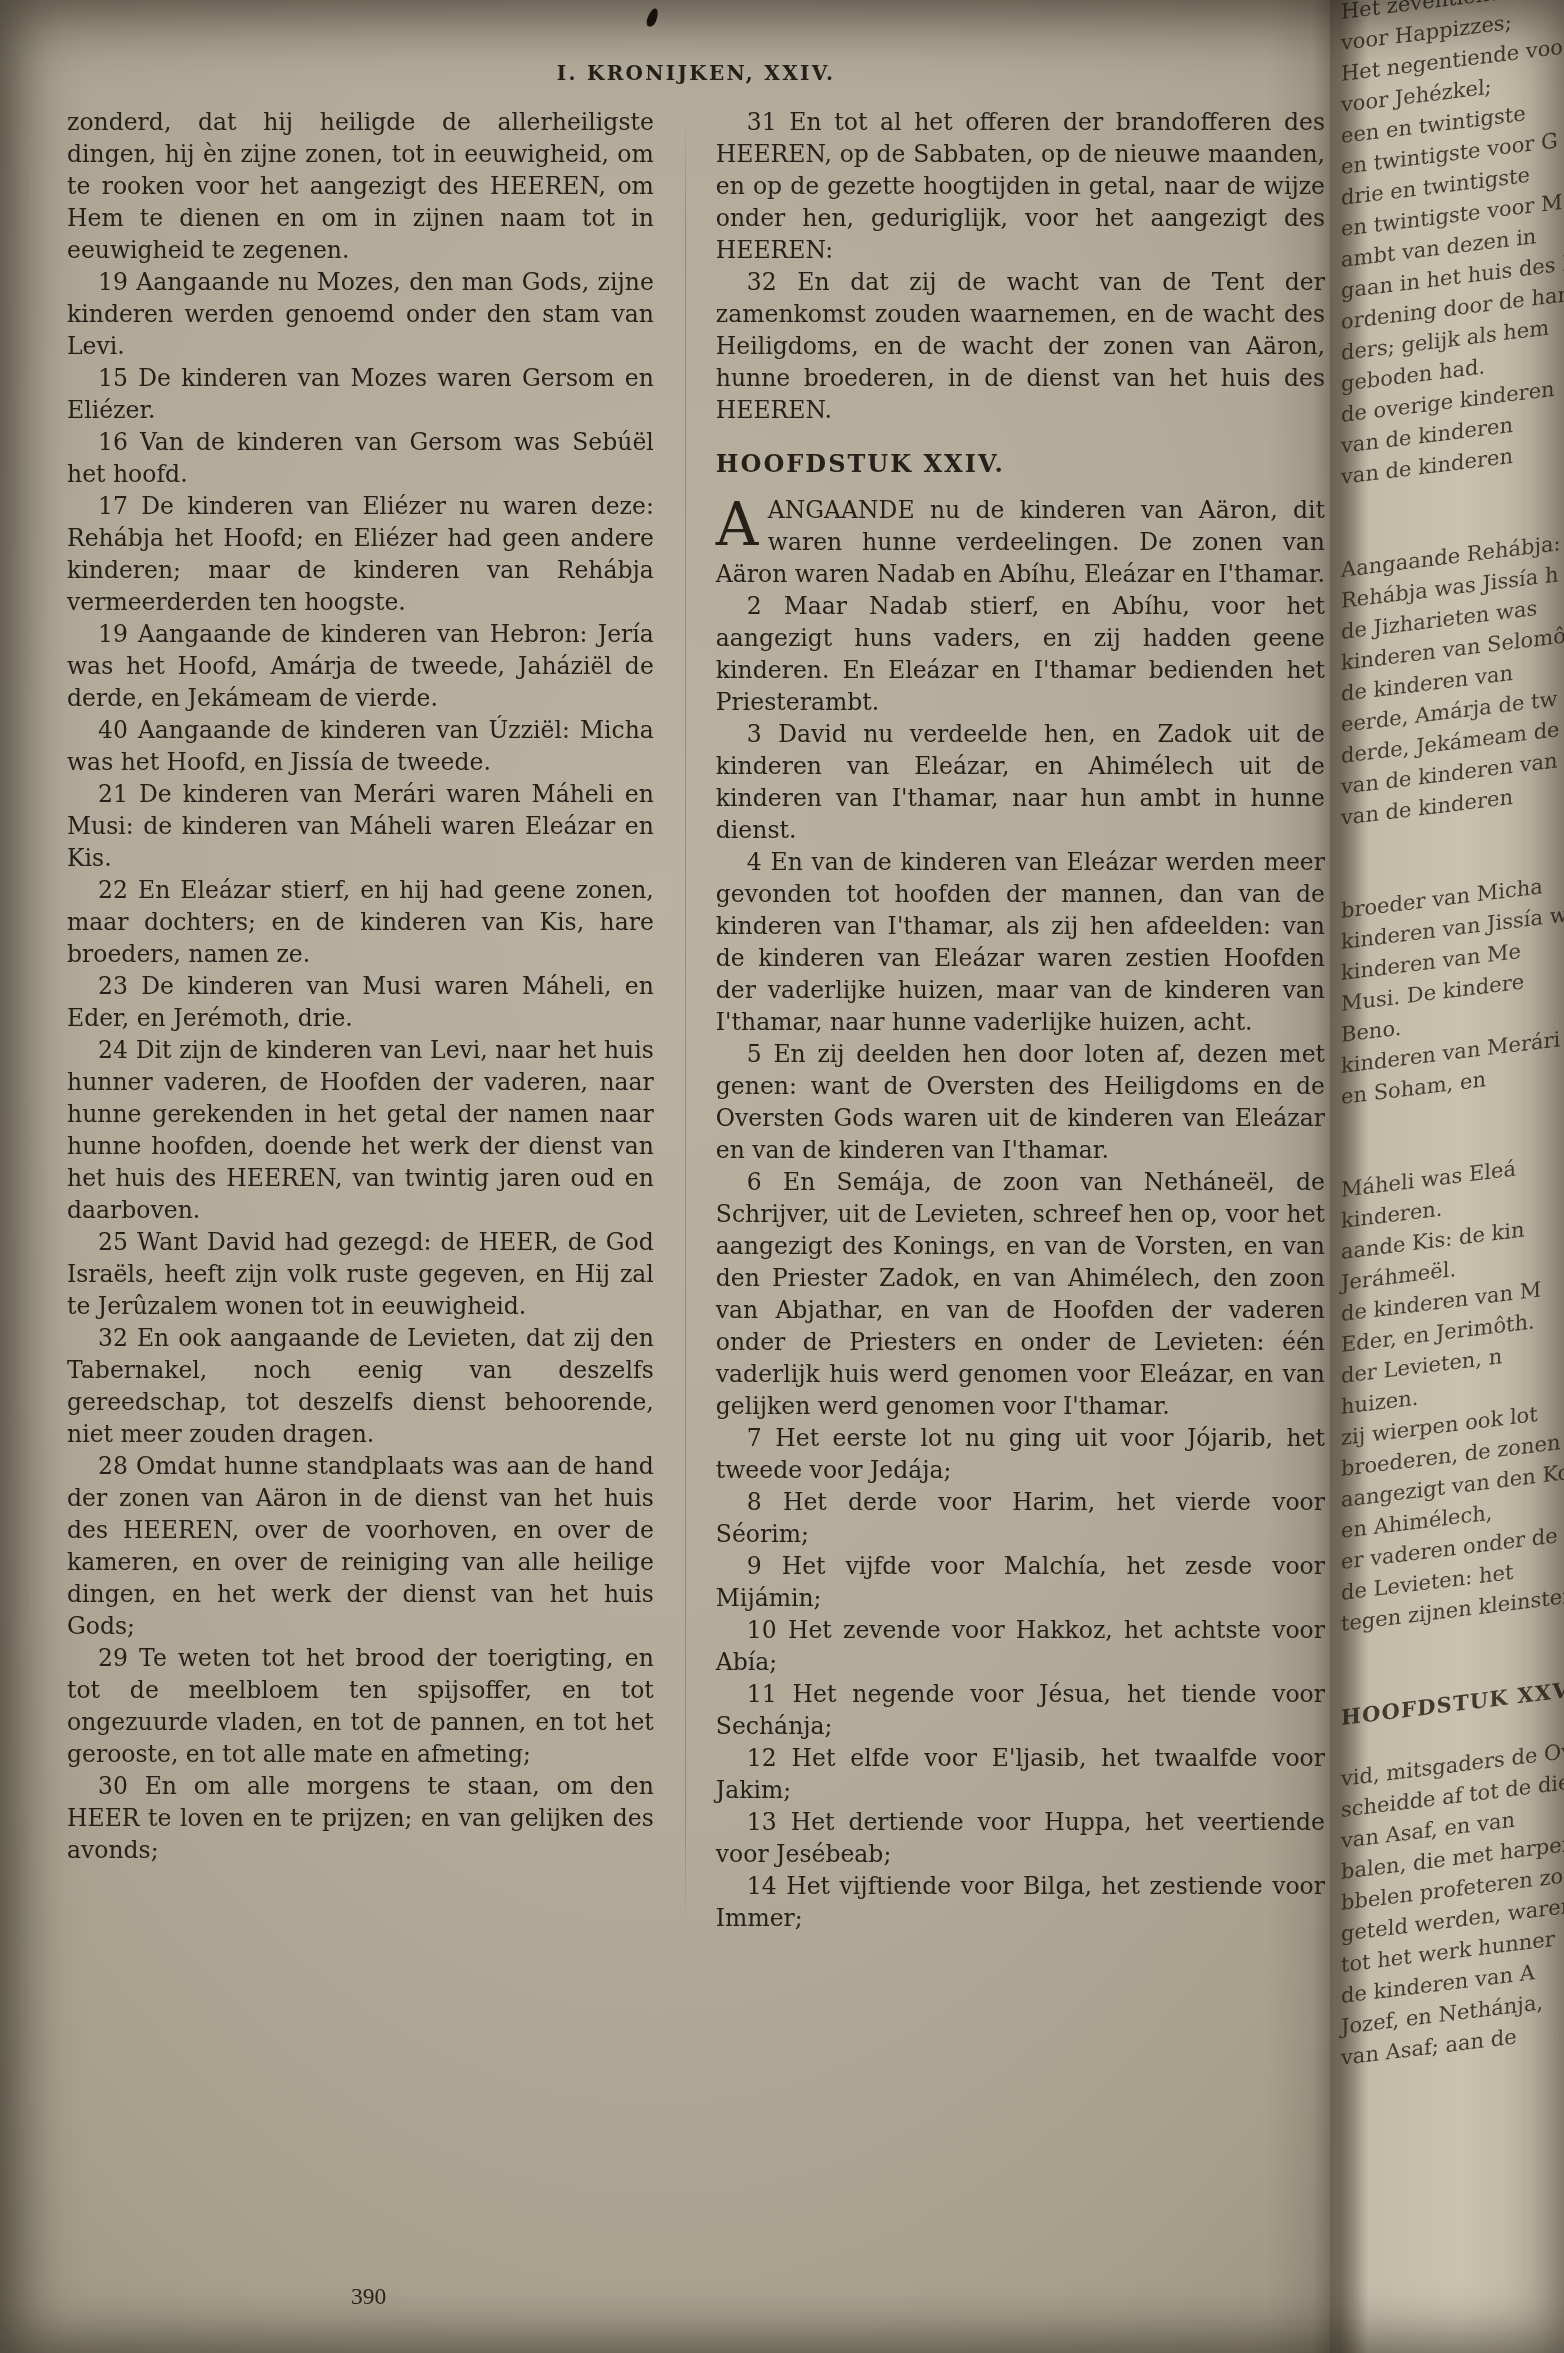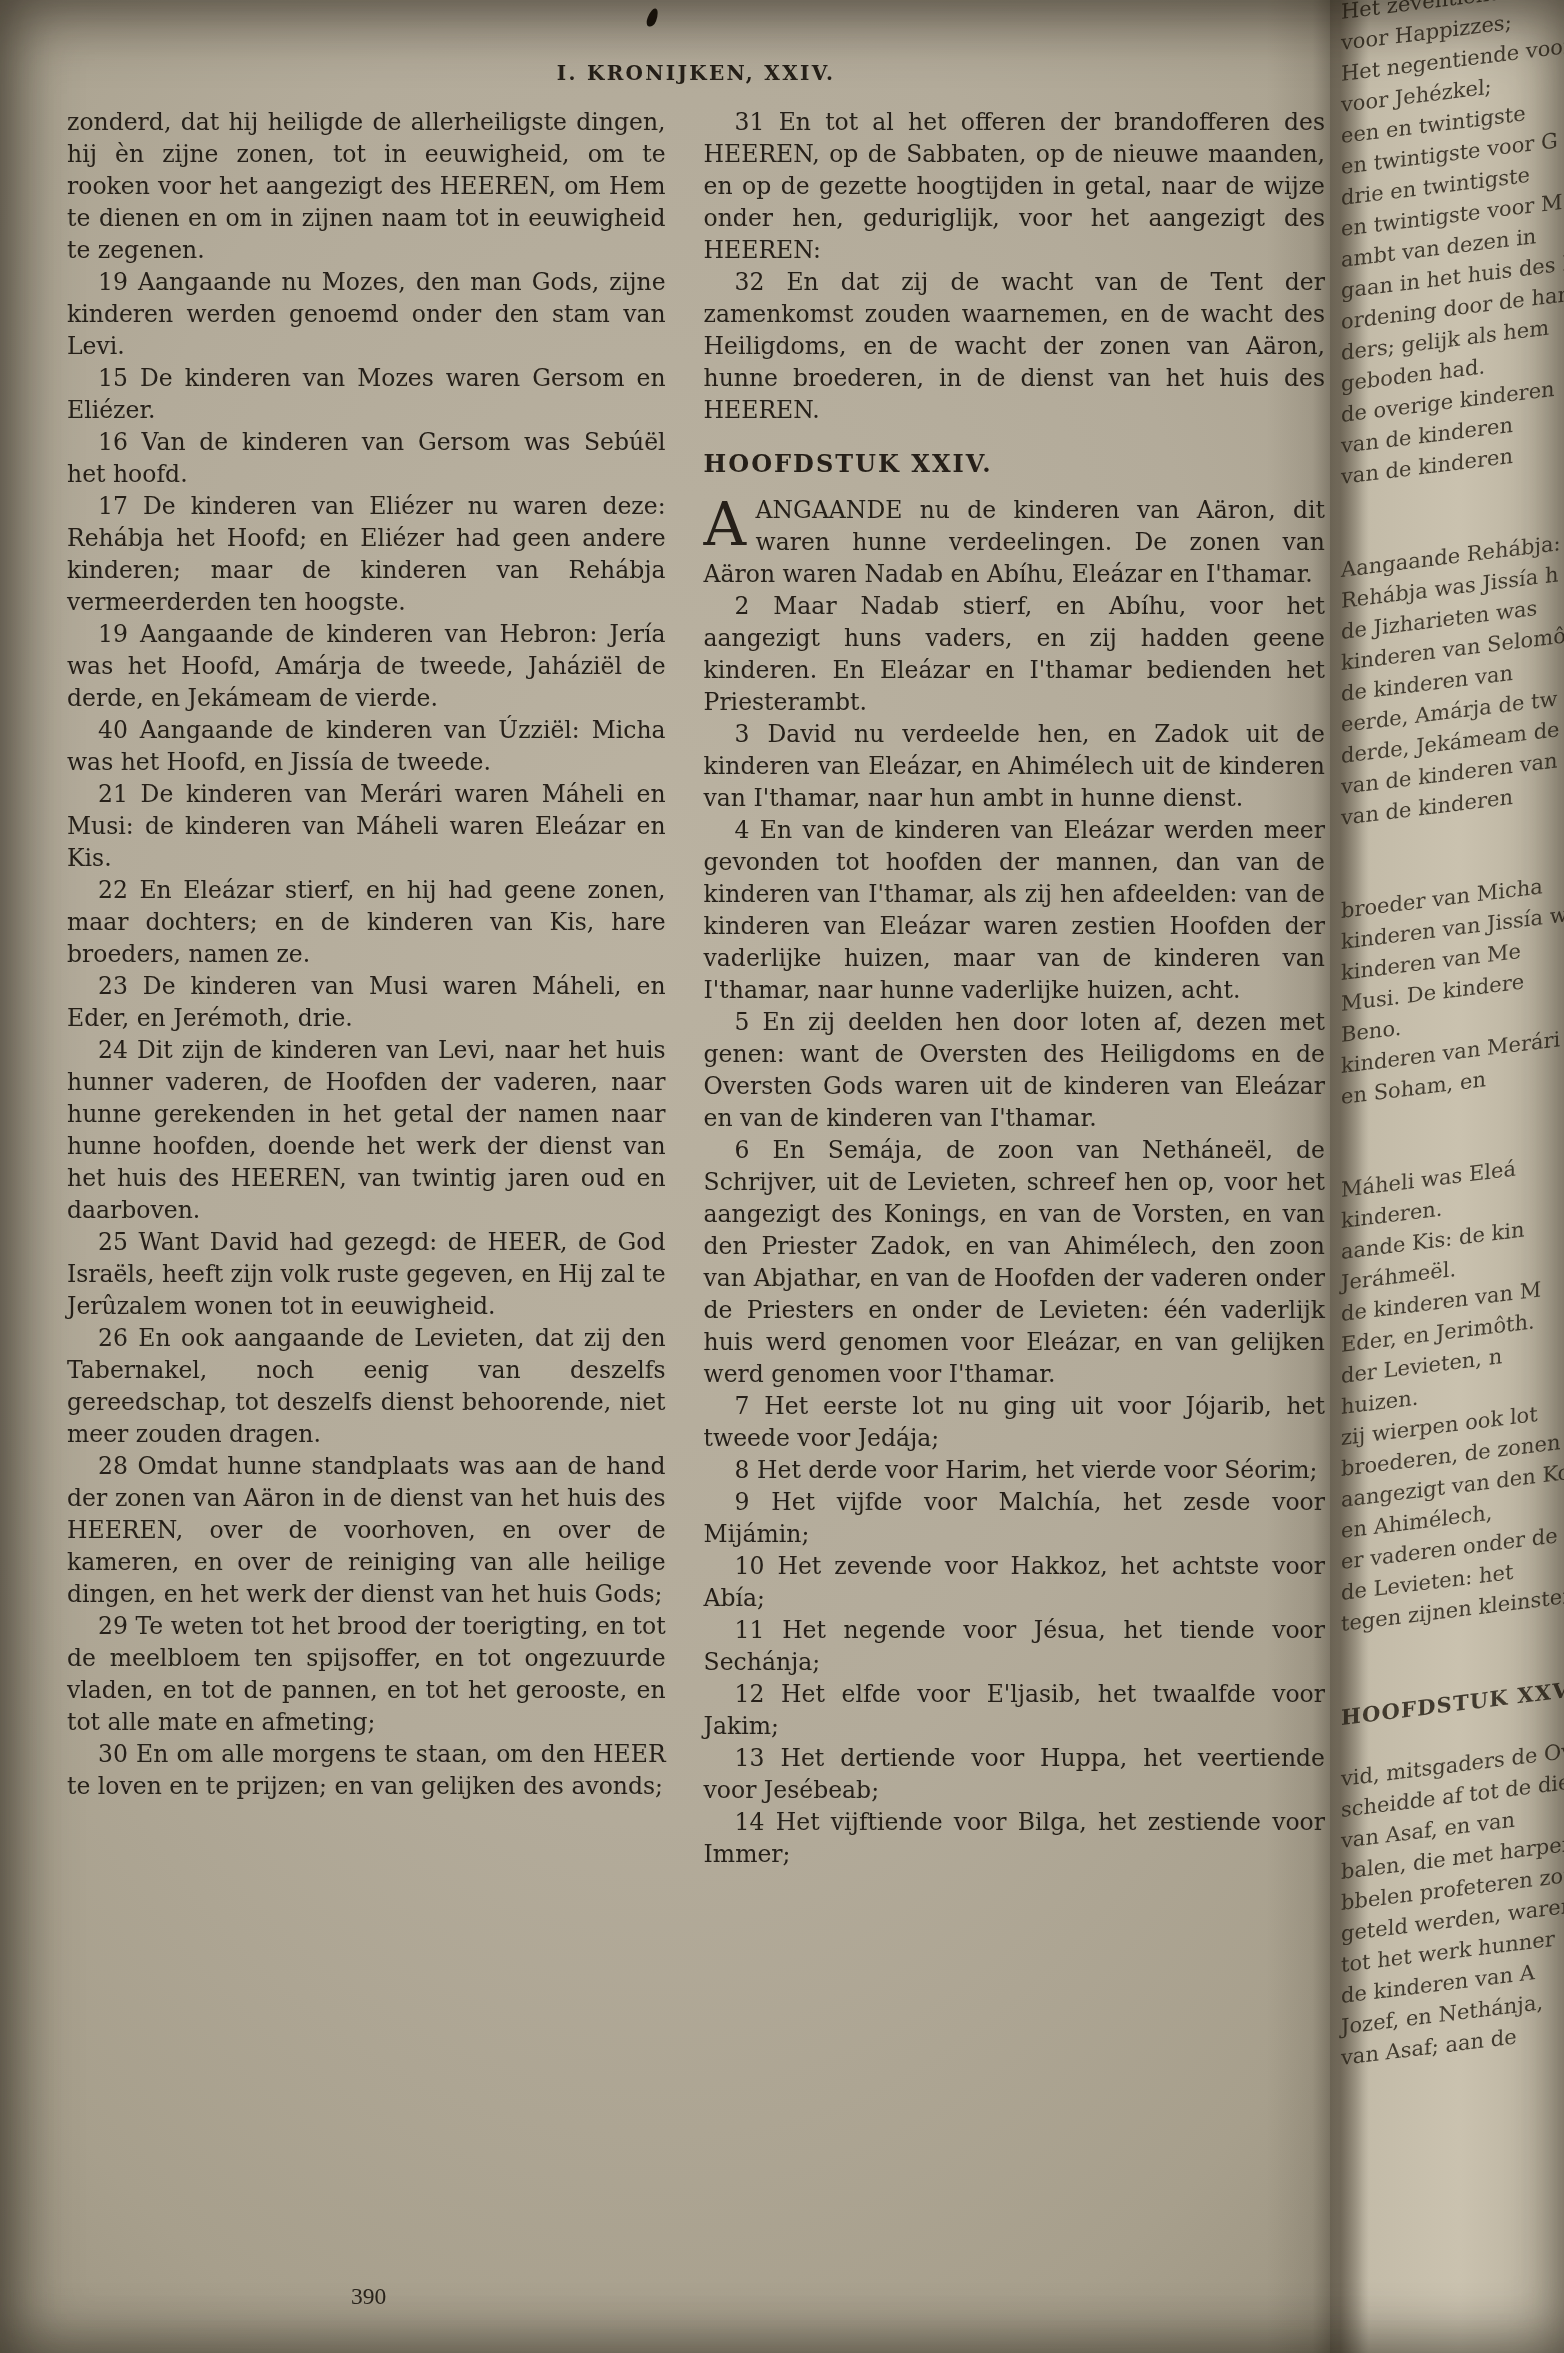--- a/index.html
+++ b/index.html
@@ -25,21 +25,21 @@
     background: #17120c; border-radius: 50% 50% 60% 40% / 60% 60% 40% 40%;
     transform: rotate(20deg); z-index: 5;
   }
   .page-main {
     position: absolute; left: 67px; top: 41px; width: 1258px; z-index: 10;
   }
   .page-header {
     text-align: center; font-size: 20px; font-weight: 700;
     letter-spacing: 2.3px; color: #262019; margin: 20.3px 0 20.3px 0;
   }
-  .columns { display: flex; gap: 4px; position: relative; }
+  .columns { display: flex; gap: 16px; position: relative; }
   .col { color: #262019; }
   .col-left  { width: 603px; }
   .col-right { width: 626px; }
   .col-rule {
     width: 30px; flex: 0 0 30px; position: relative;
   }
   .col-rule::before {
     content:""; position:absolute; left:50%; top:4.7px; bottom:4.7px; width:0.8px;
     background: linear-gradient(to bottom, transparent, rgba(70,60,45,.30) 6%, rgba(70,60,45,.30) 94%, transparent);
   }
@@ -102,21 +102,21 @@
         <p class="verse indent">15 De kinderen van Mozes waren Gersom en Eliézer.</p>
         <p class="verse indent">16 Van de kinderen van Gersom was Sebúël het hoofd.</p>
         <p class="verse indent">17 De kinderen van Eliézer nu waren deze: Rehábja het Hoofd; en Eliézer had geen andere kinderen; maar de kinderen van Rehábja vermeerderden ten hoogste.</p>
         <p class="verse indent">19 Aangaande de kinderen van Hebron: Jería was het Hoofd, Amárja de tweede, Jaháziël de derde, en Jekámeam de vierde.</p>
         <p class="verse indent">40 Aangaande de kinderen van Úzziël: Micha was het Hoofd, en Jissía de tweede.</p>
         <p class="verse indent">21 De kinderen van Merári waren Máheli en Musi: de kinderen van Máheli waren Eleázar en Kis.</p>
         <p class="verse indent">22 En Eleázar stierf, en hij had geene zonen, maar dochters; en de kinderen van Kis, hare broeders, namen ze.</p>
         <p class="verse indent">23 De kinderen van Musi waren Máheli, en Eder, en Jerémoth, drie.</p>
         <p class="verse indent">24 Dit zijn de kinderen van Levi, naar het huis hunner vaderen, de Hoofden der vaderen, naar hunne gerekenden in het getal der namen naar hunne hoofden, doende het werk der dienst van het huis des HEEREN, van twintig jaren oud en daarboven.</p>
         <p class="verse indent">25 Want David had gezegd: de HEER, de God Israëls, heeft zijn volk ruste gegeven, en Hij zal te Jerûzalem wonen tot in eeuwigheid.</p>
-        <p class="verse indent">26 En ook aangaande de Levieten, dat zij den Tabernakel, noch eenig van deszelfs gereedschap, tot deszelfs dienst behoorende, niet meer zouden dragen.</p>
+        <p class="verse indent">32 En ook aangaande de Levieten, dat zij den Tabernakel, noch eenig van deszelfs gereedschap, tot deszelfs dienst behoorende, niet meer zouden dragen.</p>
         <p class="verse indent">28 Omdat hunne standplaats was aan de hand der zonen van Aäron in de dienst van het huis des HEEREN, over de voorhoven, en over de kameren, en over de reiniging van alle heilige dingen, en het werk der dienst van het huis Gods;</p>
         <p class="verse indent">29 Te weten tot het brood der toerigting, en tot de meelbloem ten spijsoffer, en tot ongezuurde vladen, en tot de pannen, en tot het gerooste, en tot alle mate en afmeting;</p>
         <p class="verse indent">30 En om alle morgens te staan, om den HEER te loven en te prijzen; en van gelijken des avonds;</p>
       </div>
     <div class="col-rule"></div>
     <div class="col col-right" id="col-right">
         <p class="verse indent">31 En tot al het offeren der brandofferen des HEEREN, op de Sabbaten, op de nieuwe maanden, en op de gezette hoogtijden in getal, naar de wijze onder hen, geduriglijk, voor het aangezigt des HEEREN:</p>
         <p class="verse indent">32 En dat zij de wacht van de Tent der zamenkomst zouden waarnemen, en de wacht des Heiligdoms, en de wacht der zonen van Aäron, hunne broederen, in de dienst van het huis des HEEREN.</p>
         <div class="chap-heading">HOOFDSTUK XXIV.</div>
         <p class="verse"><span class="initial">A</span>ANGAANDE nu de kinderen van Aäron, dit waren hunne verdeelingen. De zonen van Aäron waren Nadab en Abíhu, Eleázar en I'thamar.</p>

